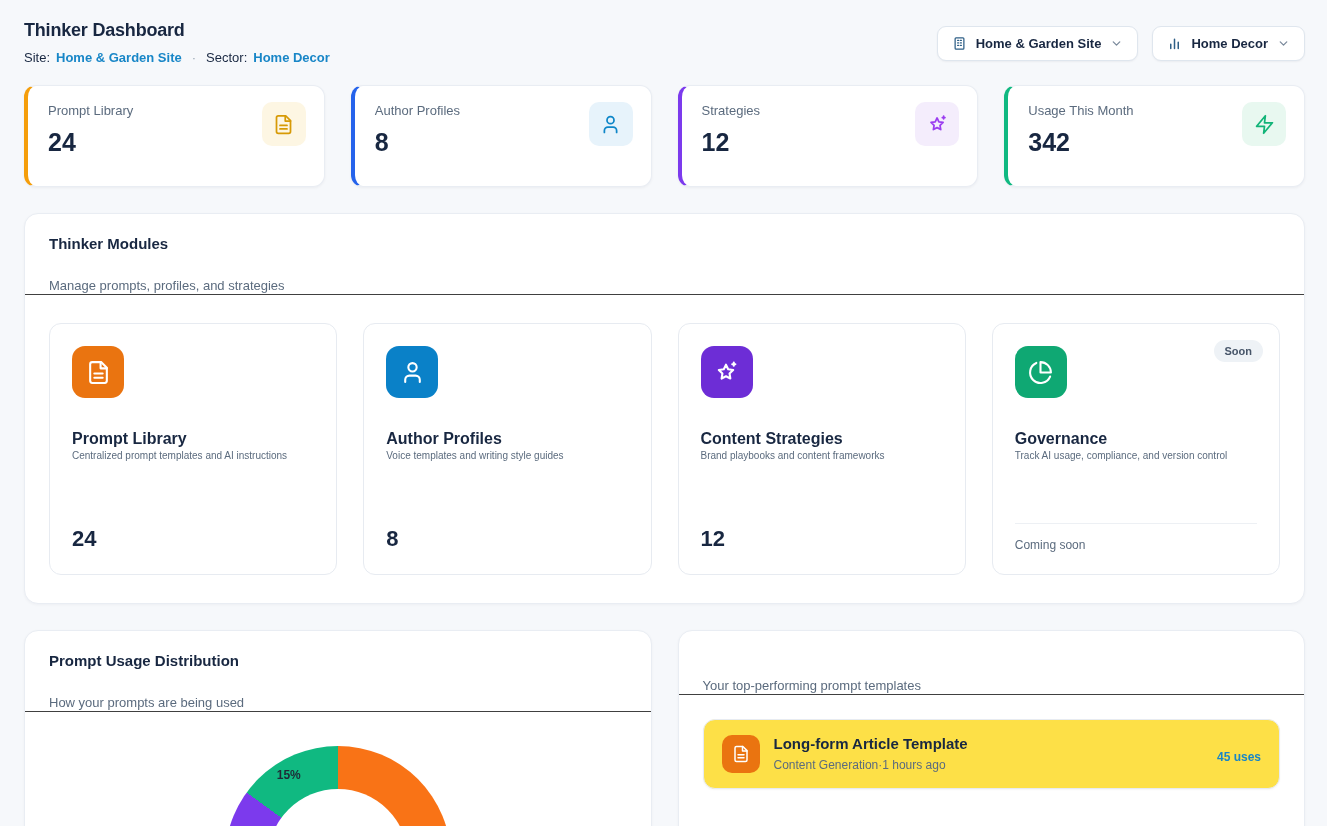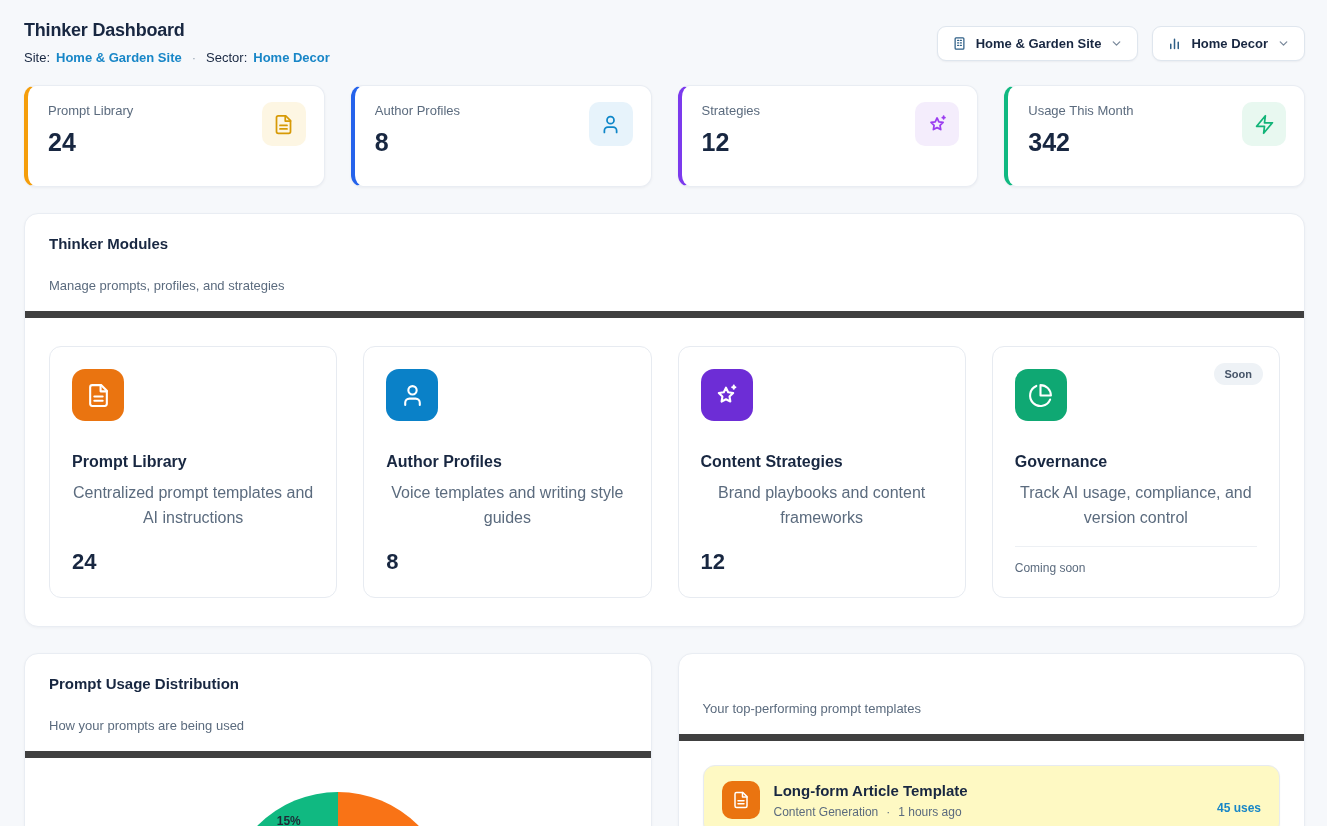--- a/index.html
+++ b/index.html
@@ -48,67 +48,67 @@
     position:absolute;top:16px;right:18px;width:44px;height:44px;border-radius:10px;
     display:flex;align-items:center;justify-content:center;
   }
   .stat-icon svg{width:21px;height:21px;}
 
   
   .panel{
     background:#fff;border:1px solid var(--card-border);border-radius:14px;
     box-shadow:0 1px 3px rgba(15,23,42,.04);margin-top:26px;overflow:hidden;
   }
-  .panel-head{padding:21px 24px 18px;border-bottom:7px solid #404040;}
+  .panel-head{padding:21px 24px 1px;border-bottom:1px solid #404040;}
   .panel-title{font-size:15px;font-weight:700;color:var(--ink);}
   .panel-sub{font-size:13px;color:var(--muted);margin-top:26px;}
 
   
   .modules-grid{display:grid;grid-template-columns:repeat(4,1fr);gap:26px;padding:28px 24px;}
   .module-card{
     position:relative;background:#fff;border:1px solid #e7ebf1;border-radius:12px;
     padding:22px;min-height:252px;display:flex;flex-direction:column;cursor:pointer;
   }
   .module-icon{
     width:52px;height:52px;border-radius:13px;color:#fff;
     display:flex;align-items:center;justify-content:center;flex:0 0 auto;
   }
   .module-icon svg{width:25px;height:25px;}
   .module-title{font-size:16px;font-weight:700;color:var(--ink);margin-top:32px;}
-  .module-desc{font-size:16px;color:var(--muted);line-height:1.55;margin-top:10px;text-align:center;}
+  .module-desc{font-size:10px;color:var(--muted);line-height:1.55;margin-top:0;}
   .module-value{font-size:22px;font-weight:700;color:var(--ink);margin-top:auto;padding-top:16px;}
   .module-footer{margin-top:auto;border-top:1px solid #edf0f4;padding-top:14px;font-size:12px;color:var(--muted);}
   .soon-badge{
     position:absolute;top:16px;right:16px;background:#eef2f6;color:#475569;
     font-size:11px;font-weight:700;padding:5px 11px;border-radius:999px;
   }
 
   
   .bottom-grid{display:grid;grid-template-columns:1fr 1fr;gap:26px;align-items:start;}
   .bottom-grid .panel{margin-top:26px;}
   .chart-body{padding:34px 24px 60px;min-height:330px;}
   .donut-wrap{width:226px;height:226px;margin:0 auto;position:relative;}
   .donut{position:absolute;inset:0;border-radius:50%;}
   .donut-hole{position:absolute;width:140px;height:140px;left:43px;top:43px;border-radius:50%;background:#fff;}
   .donut-label{position:absolute;left:52px;top:22px;font-size:12px;font-weight:700;color:#1f2a37;}
 
   .prompts-body{padding:24px;min-height:300px;}
   .prompt-item{
-    display:flex;align-items:center;gap:14px;background:#fef9c3;
+    display:flex;align-items:flex-start;gap:14px;background:#fde047;
     border:1px solid #e7ebf1;border-radius:12px;padding:15px 18px;
     box-shadow:0 1px 2px rgba(15,23,42,.04);cursor:pointer;
   }
   .prompt-icon{
     width:38px;height:38px;border-radius:10px;color:#fff;
     display:flex;align-items:center;justify-content:center;flex:0 0 auto;
   }
   .prompt-icon svg{width:18px;height:18px;}
   .prompt-info{flex:1;}
   .prompt-title{font-size:15px;font-weight:700;color:var(--ink);}
-  .prompt-meta{font-size:12px;color:var(--muted);margin-top:6px;display:flex;align-items:center;gap:8px;}
+  .prompt-meta{font-size:12px;color:var(--muted);margin-top:6px;display:flex;align-items:center;gap:0;}
   .prompt-uses{font-size:12px;font-weight:700;color:var(--link);margin-top:15px;}
 </style>
 </head>
 <body>
 
 <div class="page">
 
   <header class="topbar">
     <div class="head-left">
       <h1 class="page-title">Thinker Dashboard</h1>

